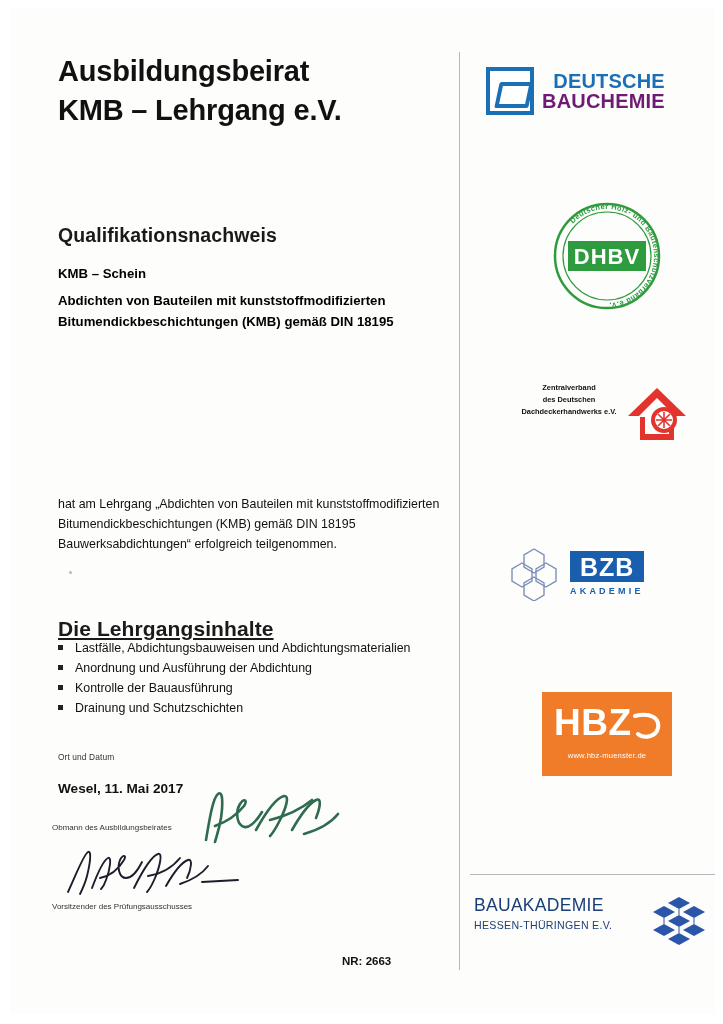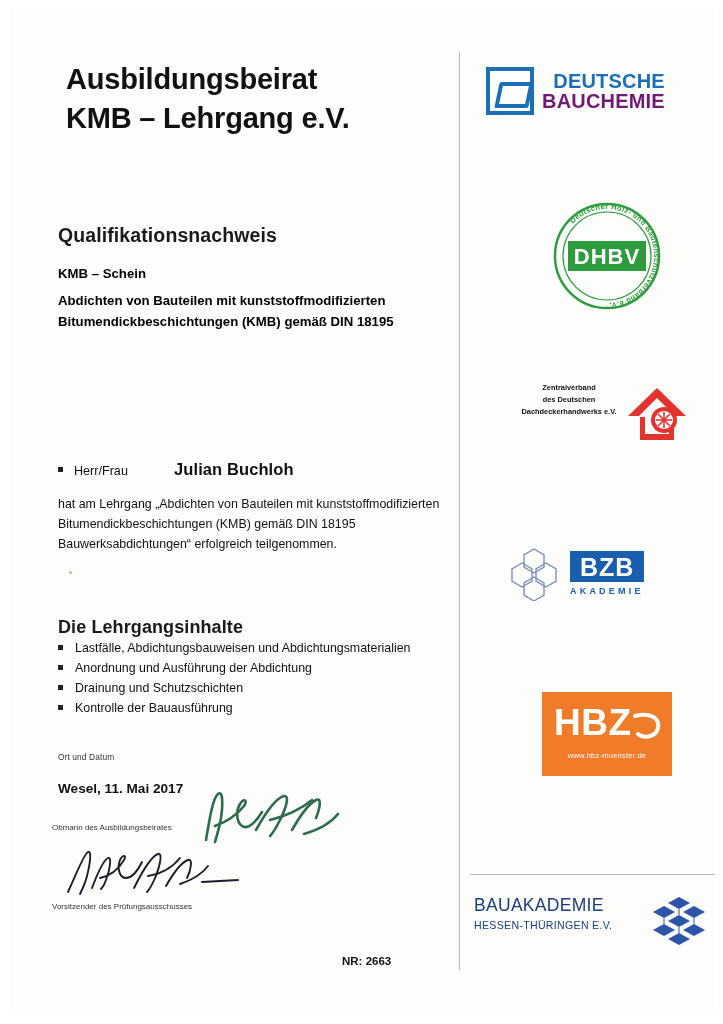--- a/index.html
+++ b/index.html
@@ -45,21 +45,21 @@
     top: 52px;
     width: 392px;
   }
 
   .org-title {
     font-size: 29px;
     font-weight: bold;
     line-height: 1.33;
     letter-spacing: -0.2px;
     color: #111;
-    margin: 8px;
+    margin: 0;
   }
 
   .cert-heading {
     position: absolute;
     left: 58px;
     top: 224px;
     font-size: 19.5px;
     font-weight: bold;
     letter-spacing: .1px;
   }
@@ -113,23 +113,24 @@
     width: 392px;
     font-size: 12.4px;
     line-height: 1.62;
     color: #111;
   }
 
   .contents-heading {
     position: absolute;
     left: 58px;
     top: 617px;
-    font-size: 18px;
+    font-size: 21px;
     font-weight: bold;
     letter-spacing: .1px;
+    text-decoration: underline;
   }
 
   .contents-list {
     position: absolute;
     left: 58px;
     top: 638px;
     width: 392px;
     margin: 0;
     padding: 0;
     list-style: none;
@@ -295,35 +296,30 @@
   <div class="cert-heading">Qualifikationsnachweis</div>
 
   <div class="subject">
     <div class="subject-line first">KMB – Schein</div>
     <div class="subject-line">Abdichten von Bauteilen mit kunststoffmodifizierten</div>
     <div class="subject-line">Bitumendickbeschichtungen (KMB) gemäß DIN 18195</div>
   </div>
 
   <div class="speck-a"></div>
 
-  <div class="recipient-row">
-    <span class="bullet-sq"></span>
-    <span class="recipient-label">Herr/Frau</span>
-    <span class="recipient-name">Julian Buchloh</span>
-  </div>
 
   <div class="body-text">hat am Lehrgang „Abdichten von Bauteilen mit kunststoffmodifizierten Bitumendickbeschichtungen (KMB) gemäß DIN 18195 Bauwerksabdichtungen“ erfolgreich teilgenommen.</div>
 
   <div class="contents-heading">Die Lehrgangsinhalte</div>
 
   <ul class="contents-list">
     <li>Lastfälle, Abdichtungsbauweisen und Abdichtungsmaterialien</li>
     <li>Anordnung und Ausführung der Abdichtung</li>
+    <li>Kontrolle der Bauausführung</li>
     <li>Drainung und Schutzschichten</li>
-    <li>Kontrolle der Bauausführung</li>
   </ul>
 
   <div class="place-label">Ort und Datum</div>
   <div class="place-value">Wesel, 11. Mai 2017</div>
 
   <svg class="sig-upper" viewBox="0 0 150 62">
     <g fill="none" stroke="#2f6b4f" stroke-width="2.6" stroke-linecap="round" stroke-linejoin="round">
       <path d="M10,54 C14,30 17,12 22,8 C27,4 27,18 25,32 C23,44 20,52 19,56"></path>
       <path d="M19,40 C30,36 40,30 48,20 C52,14 48,12 44,18 C40,24 40,36 46,40 C52,44 60,36 66,26"></path>
       <path d="M60,44 C70,26 80,12 88,10 C94,9 90,22 84,34 C80,42 76,48 74,50"></path>

